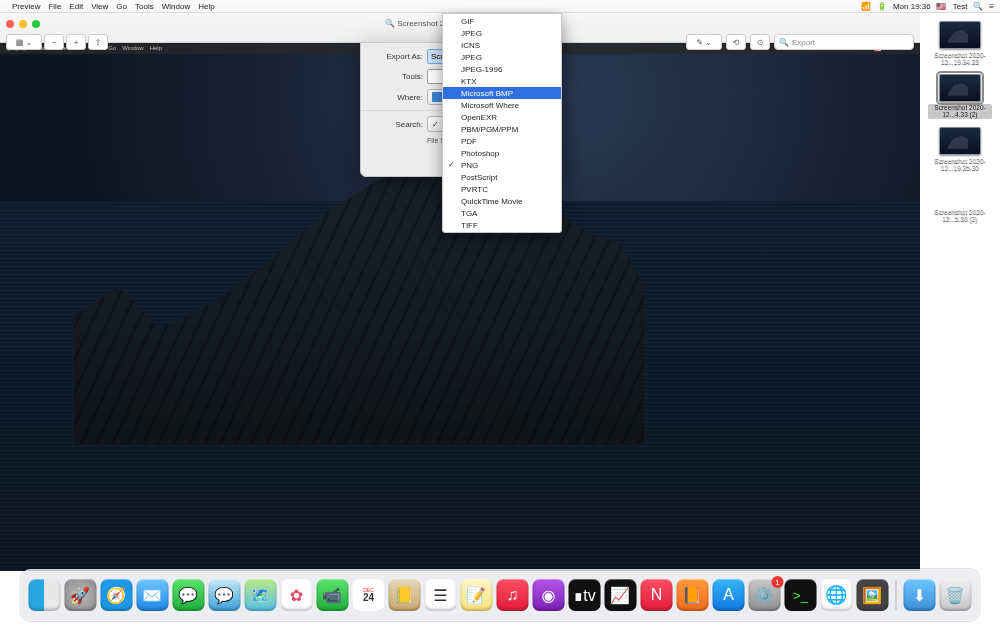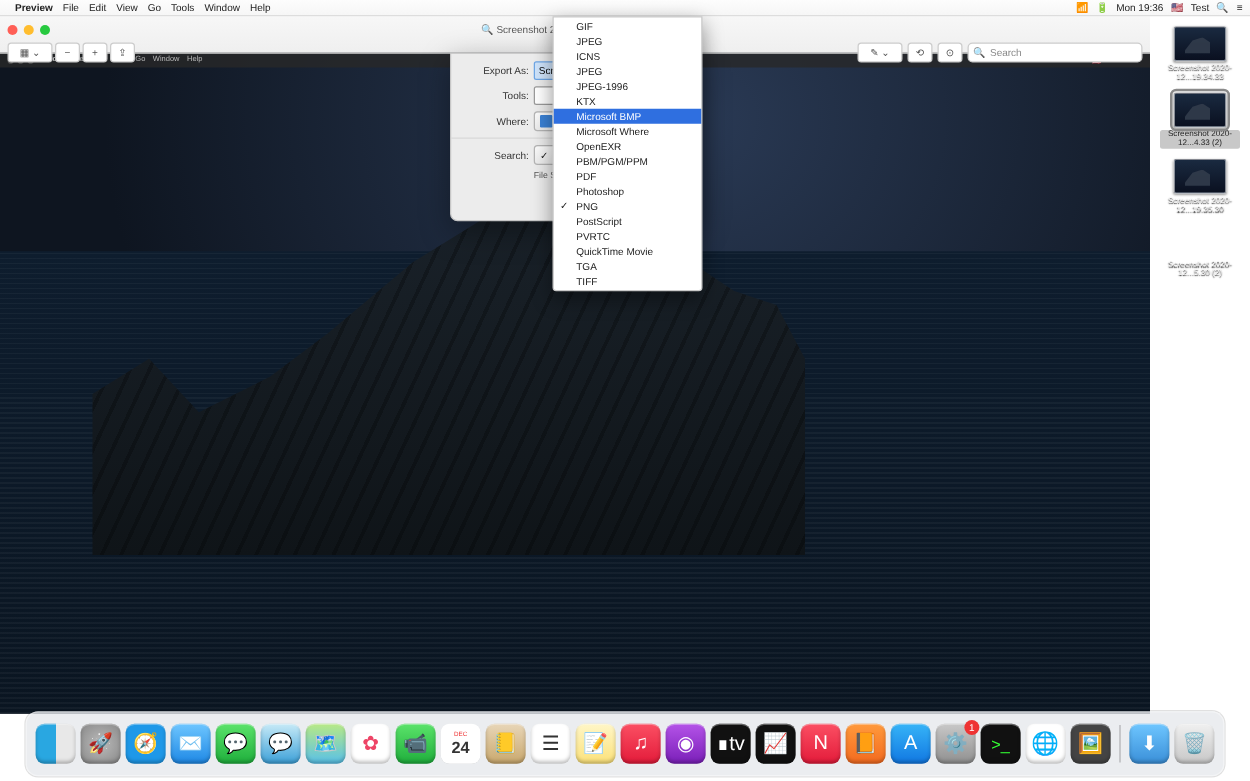--- a/index.html
+++ b/index.html
@@ -95,28 +95,28 @@
 .di-appstore{background:linear-gradient(#36b4f7,#1177e2);}
 .di-prefs{background:linear-gradient(#c8c8c8,#8f8f8f);position:relative;}
 .di-prefs .badge{position:absolute;top:-3px;right:-3px;width:12px;height:12px;background:#e33;border-radius:50%;color:#fff;font-size:8px;display:flex;align-items:center;justify-content:center;}
 .di-term{background:#111;color:#3f3;font-size:13px;}
 .di-chrome{background:#fff;font-size:18px;}
 .di-img{background:#444;}
 .di-dl{background:linear-gradient(#6ec6ff,#3a8fd8);}
 .di-trash{background:linear-gradient(#f0f0f0,#c7c7c7);color:#777;}
 .cal-date{background:#fff;color:#333;font-size:7px;text-align:center;line-height:1;display:flex;flex-direction:column;justify-content:center;width:100%;height:100%;border-radius:7px;}
 .cal-date .m{color:#e33;font-size:5px;}
-.cal-date .d{font-size:13px;font-weight:600;}
+.cal-date .d{font-size:10px;font-weight:600;}
 </style>
 </head>
 <body>
 
 <div class="menubar">
   <span class="apple"></span>
-  <span class="menuitem" style="font-weight:700">Preview</span>
+  <span class="menuitem" style="font-weight:400">Preview</span>
   <span class="menuitem">File</span>
   <span class="menuitem">Edit</span>
   <span class="menuitem">View</span>
   <span class="menuitem">Go</span>
   <span class="menuitem">Tools</span>
   <span class="menuitem">Window</span>
   <span class="menuitem">Help</span>
   <span class="spacer"></span>
   <div class="right">
     <span>📶</span>
@@ -141,21 +141,21 @@
     <div class="tool-btn">−</div>
     <div class="tool-btn">+</div>
     <div class="tool-btn">⇪</div>
   </div>
   <div class="toolbar-right">
     <div class="tool-btn wider">✎ ⌄</div>
     <div class="tool-btn">⟲</div>
     <div class="tool-btn">⊙</div>
     <div class="search">
       <span>🔍</span>
-      <span>Search</span>
+      <span>Export</span>
     </div>
   </div>
 </div>
 
 <div class="finderstrip">
   <div class="traffic2">
       <span></span>
       <span></span>
       <span></span>
     </div>

